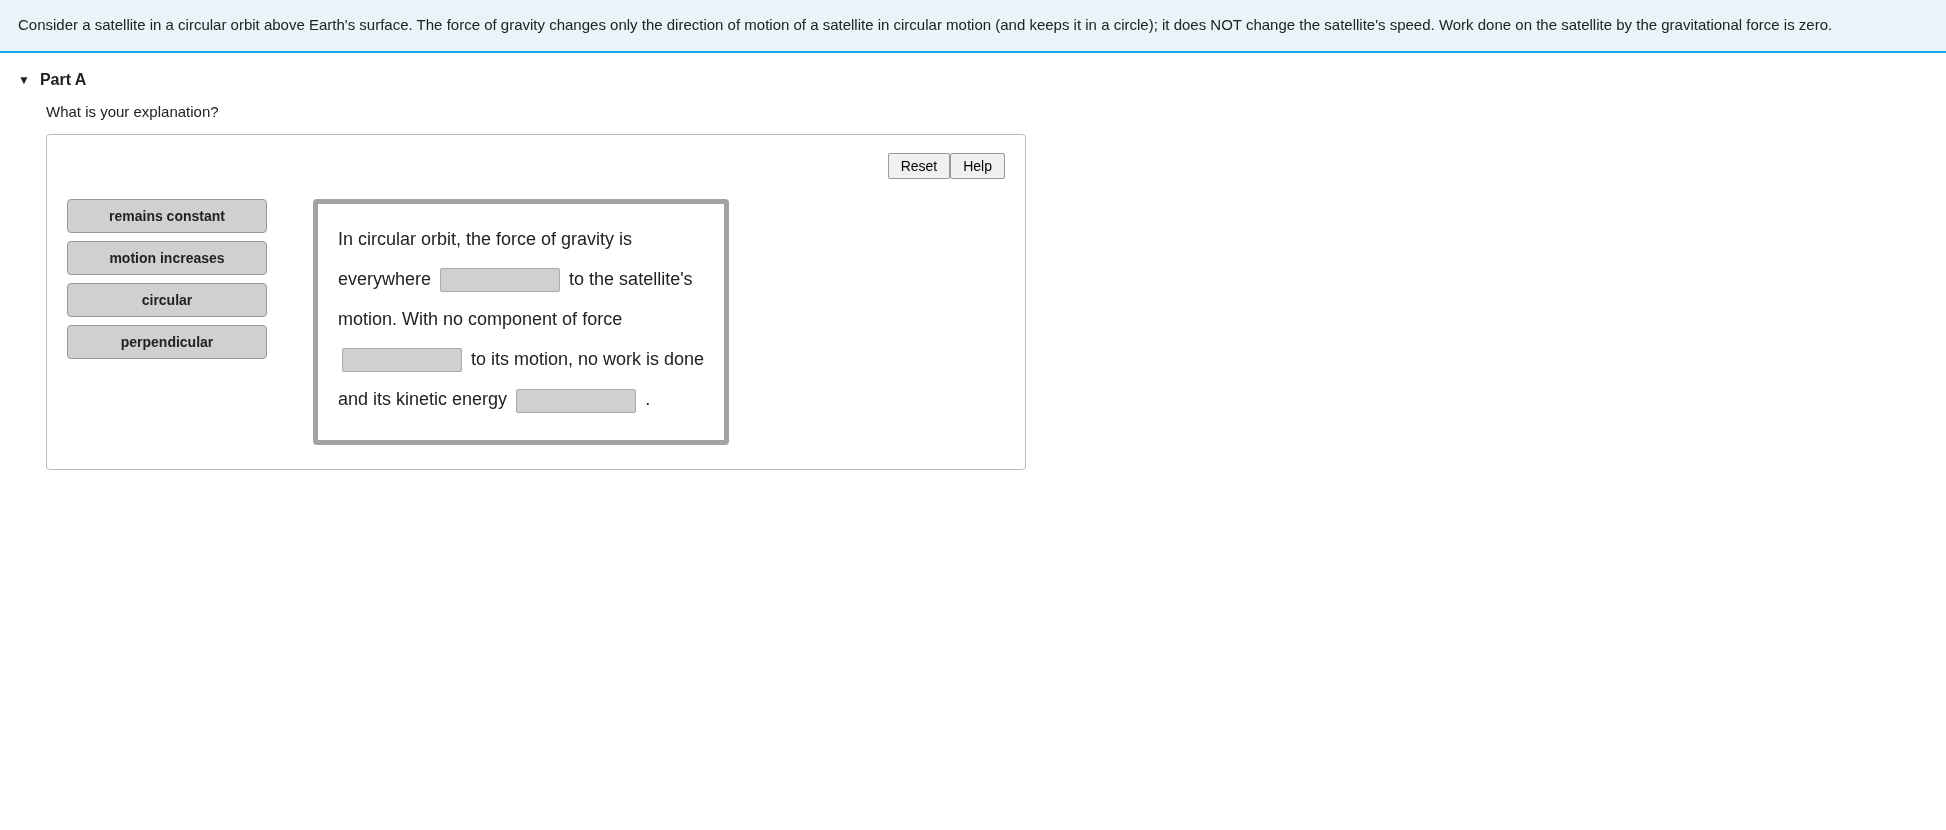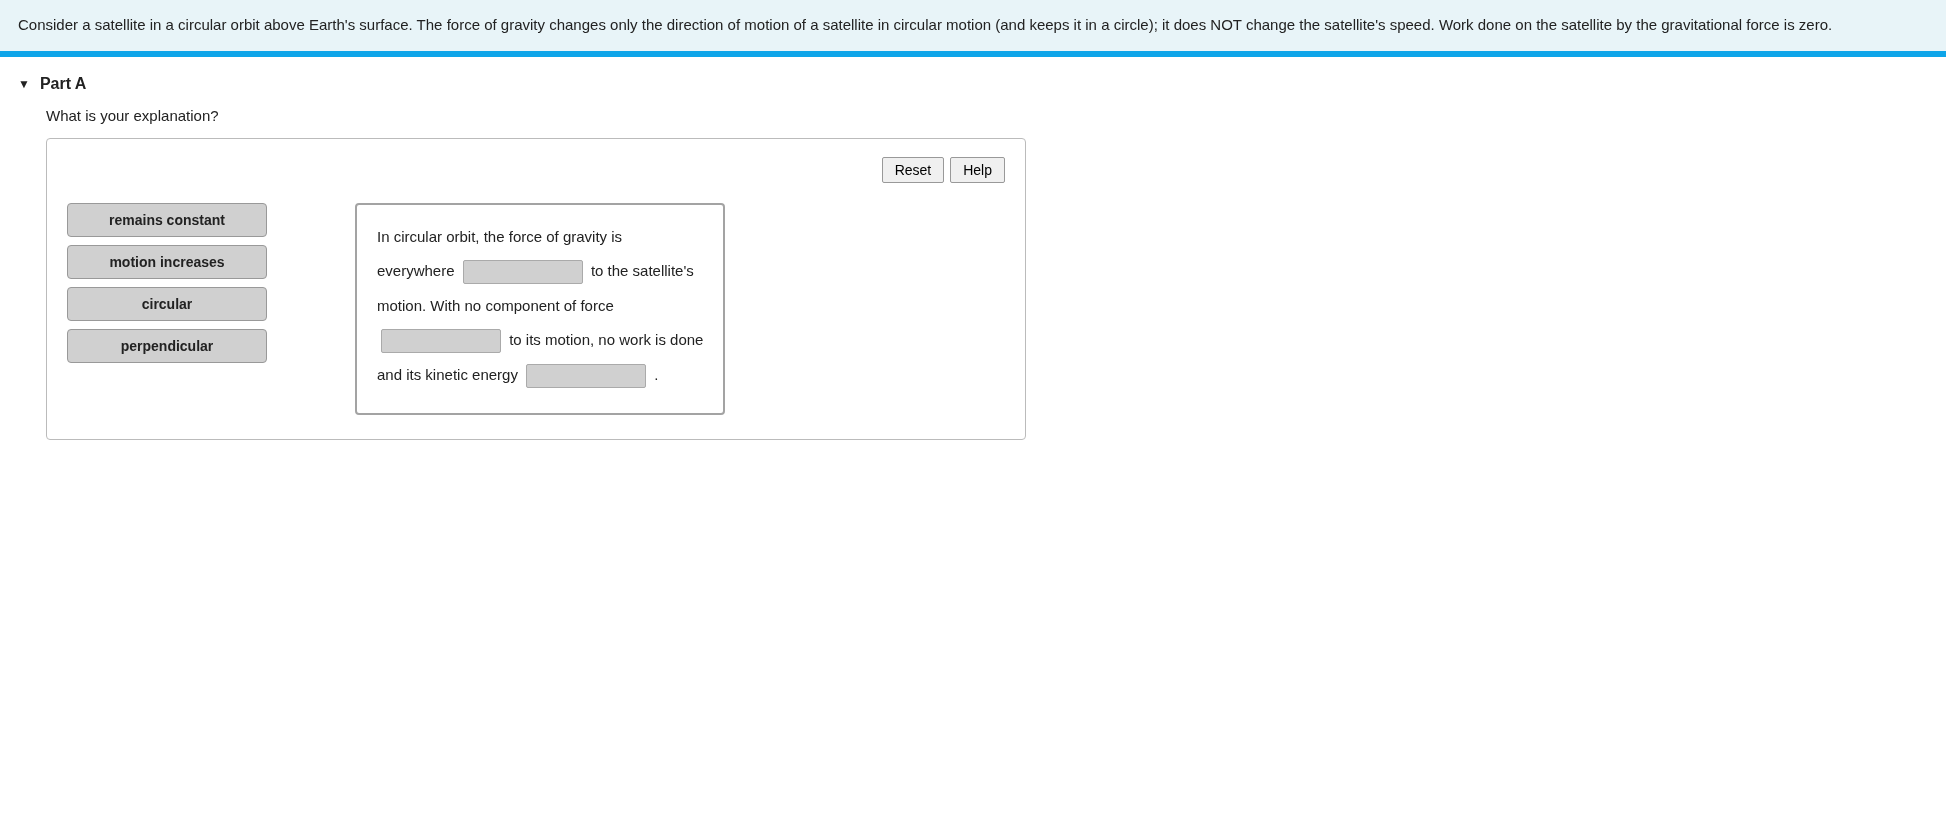--- a/index.html
+++ b/index.html
@@ -10,21 +10,21 @@
 
     body {
       font-family: Arial, sans-serif;
       font-size: 15px;
       background: #fff;
       color: #222;
     }
 
     .info-box {
       background: #e8f4f8;
-      border-bottom: 6px solid #0ea5e9;
+      border-bottom: 2px solid #0ea5e9;
       padding: 14px 18px;
       line-height: 1.5;
       font-size: 15px;
     }
 
     .part-section {
       padding: 18px 18px 0 18px;
     }
 
     .part-header {
@@ -52,36 +52,36 @@
       border-radius: 4px;
       margin-left: 28px;
       padding: 18px 20px 24px 20px;
       max-width: 980px;
       background: #fff;
     }
 
     .toolbar {
       display: flex;
       justify-content: flex-end;
-      gap: 6px;
+      gap: 0;
       margin-bottom: 20px;
     }
 
     .toolbar-btn {
       border: 1px solid #999;
       background: #f0f0f0;
       padding: 4px 12px;
       font-size: 14px;
       cursor: pointer;
       border-radius: 2px;
     }
 
     .content-area {
       display: flex;
-      gap: 88px;
+      gap: 46px;
       align-items: flex-start;
     }
 
     .word-bank {
       display: flex;
       flex-direction: column;
       gap: 8px;
       min-width: 200px;
     }
 
@@ -91,26 +91,26 @@
       border-radius: 4px;
       padding: 8px 16px;
       text-align: center;
       font-weight: bold;
       font-size: 14px;
       cursor: grab;
       user-select: none;
     }
 
     .drop-zone-wrapper {
-      border: 2px solid #a3a3a3;
+      border: 5px solid #a3a3a3;
       border-radius: 4px;
       padding: 18px 20px;
       max-width: 440px;
       line-height: 1.9;
-      font-size: 15px;
+      font-size: 18px;
     }
 
     .drop-slot {
       display: inline-block;
       width: 120px;
       height: 24px;
       background: #d0d0d0;
       border: 1px solid #aaa;
       border-radius: 2px;
       vertical-align: middle;

